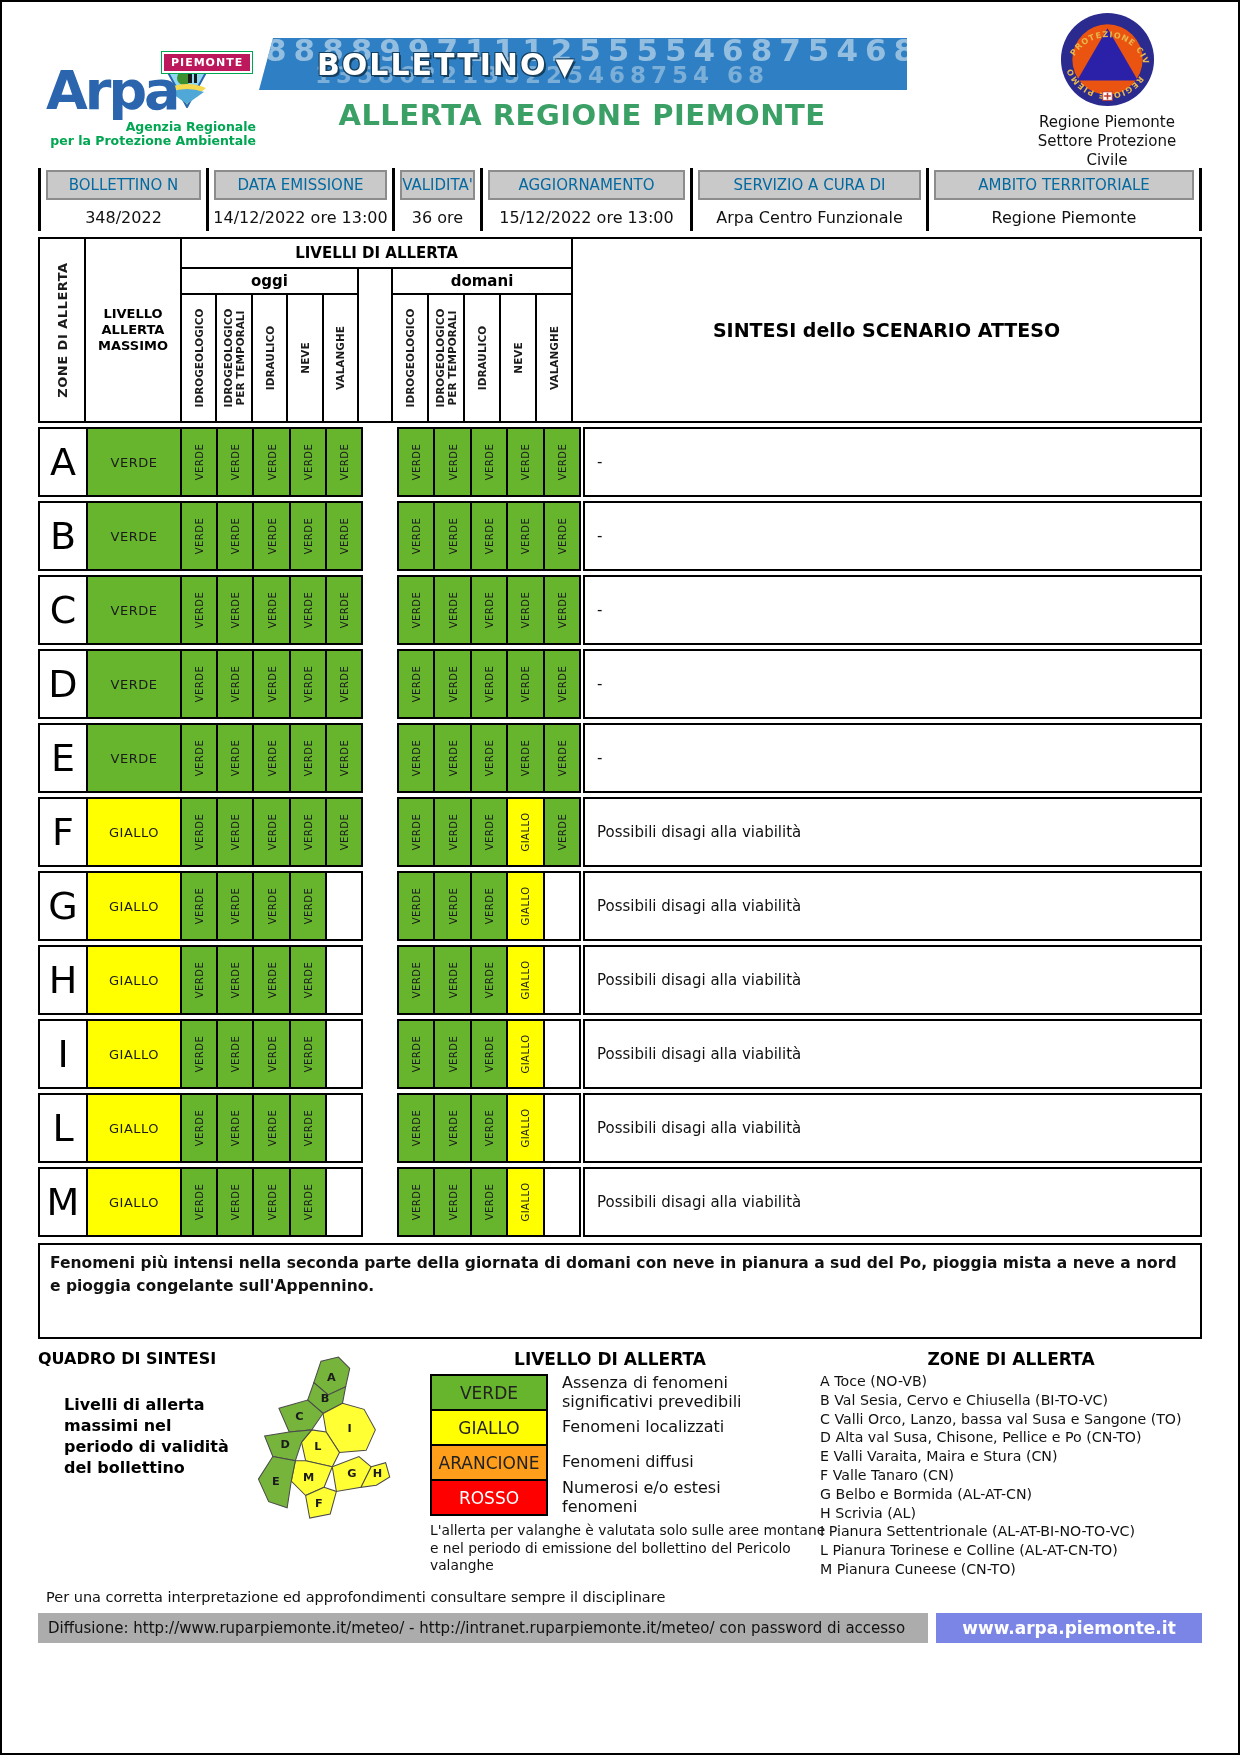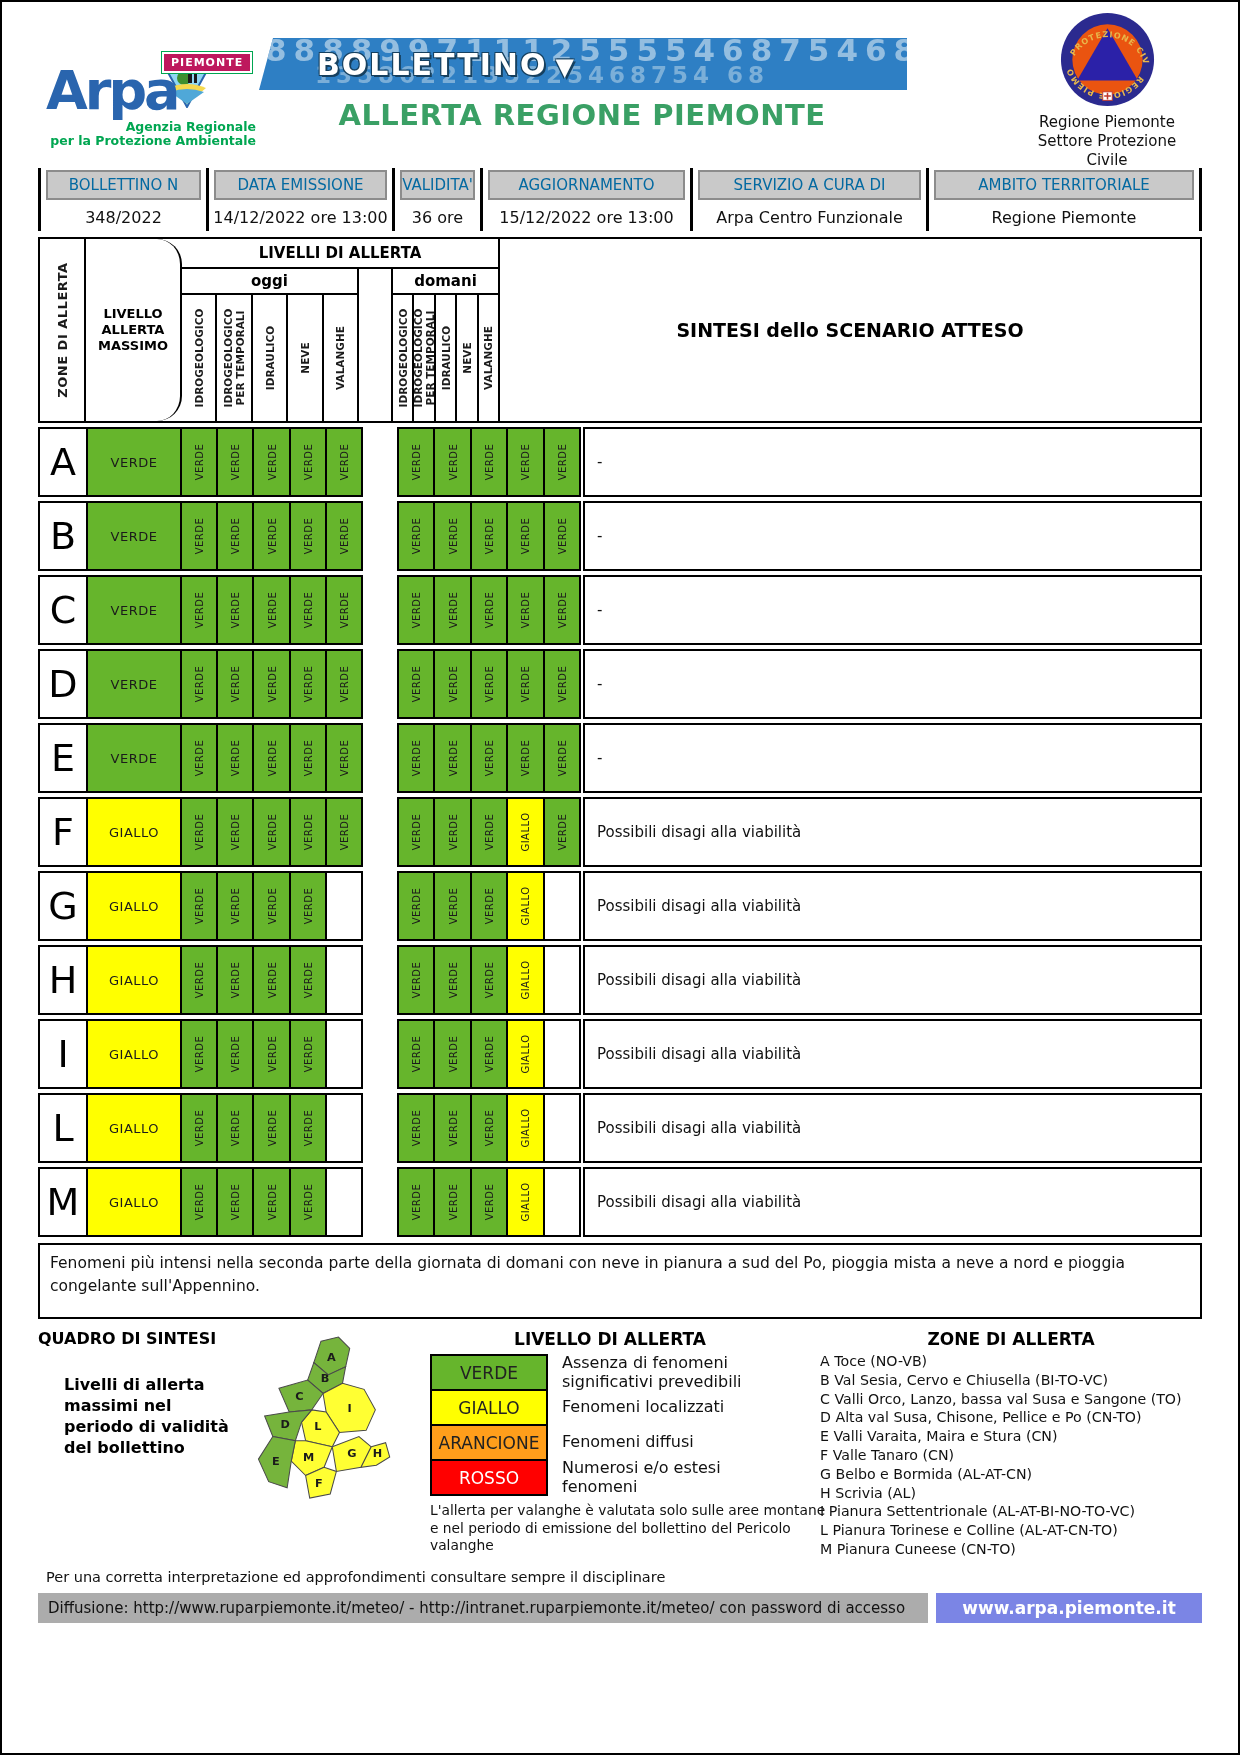--- a/index.html
+++ b/index.html
@@ -42,23 +42,23 @@
   .info-col:last-child { border-right:3px solid #000; }
   .iw0{width:168px}.iw1{width:186px}.iw2{width:88px}.iw3{width:210px}.iw4{width:236px}.iw5{flex:1}
   .info-label { margin:2px 5px 0 5px; background:#C9C9C9; border:2px solid #8C8C8C;
     text-align:center; font-size:15px; padding:4px 0; color:#0369a1; }
   .info-value { text-align:center; font-size:16px; padding-top:8px; color:#111; }
 
   
   .alert-table { margin:6px 36px 0 36px; }
   .thead { display:flex; border:2px solid #000; height:186px; background:#fff; }
   .th-zone { width:46px; border-right:2px solid #000; position:relative; }
-  .th-max { width:96px; border-right:2px solid #000; display:flex; align-items:center; justify-content:center;border-radius:25px; }
+  .th-max { width:96px; border-right:2px solid #000; display:flex; align-items:center; justify-content:center; }
   .th-max span { display:block; width:86px; text-align:center; font-weight:bold; font-size:13px; line-height:1.25; }
-  .th-mid { width:318px; border-right:2px solid #000; display:flex; flex-direction:column; }
+  .th-mid { width:391px; border-right:2px solid #000; display:flex; flex-direction:column; }
   .th-livelli { height:30px; border-bottom:2px solid #000; display:flex; align-items:center; justify-content:center;
     font-weight:bold; font-size:15px; }
   .th-days { flex:1; display:flex; }
   .th-group { width:175px; display:flex; flex-direction:column; }
   .th-group.dom { flex:1; width:auto; }
   .th-gapcol { width:36px; border-left:2px solid #000; border-right:2px solid #000; }
   .th-daylabel { height:26px; border-bottom:2px solid #000; display:flex; align-items:center; justify-content:center;
     font-weight:bold; font-size:15px; }
   .th-hazards { flex:1; display:flex; }
   .th-hazards .vcell { flex:1; position:relative; }
@@ -82,22 +82,22 @@
     font-size:38px; color:#000; font-family:"DejaVu Sans",sans-serif; }
   .maxcell { width:96px; border-left:2px solid #000; border-right:2px solid #000;
     display:flex; align-items:center; justify-content:center; font-size:13px; letter-spacing:.5px; color:#1b1b1b; }
   .hcell { flex:1; position:relative; }
   .hcell:not(:last-child) { border-right:2px solid #000; }
   .c-verde { background:var(--verde); }
   .c-giallo { background:var(--giallo); }
   .c-empty { background:#fff; }
 
   
-  .note-box { margin:6px 36px 0 36px; border:2px solid #000; height:76px; padding:7px 10px;
-    font-size:15.5px; line-height:1.5; color:#111; }
+  .note-box { margin:6px 36px 0 36px; border:2px solid #000; height:96px; padding:7px 10px;
+    font-size:15.5px; line-height:1.5; color:#111;font-weight:bold; }
 
   
   .summary { display:flex; margin:10px 36px 0 36px; }
   .quadro { width:392px; position:relative; }
   .quadro-title { font-size:16px; font-weight:bold; }
   .quadro-caption { margin:26px 0 0 26px; width:178px; font-size:16px; font-weight:bold; line-height:21px; }
   .map-wrap { position:absolute; left:208px; top:6px; }
   .mz { stroke:#4a4a4a; stroke-width:1; }
   .mz-verde { fill:var(--verde-map); }
   .mz-giallo { fill:var(--giallo-map); }

